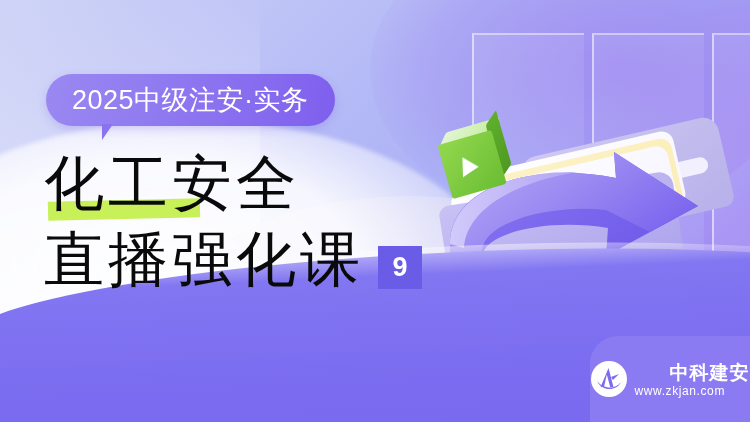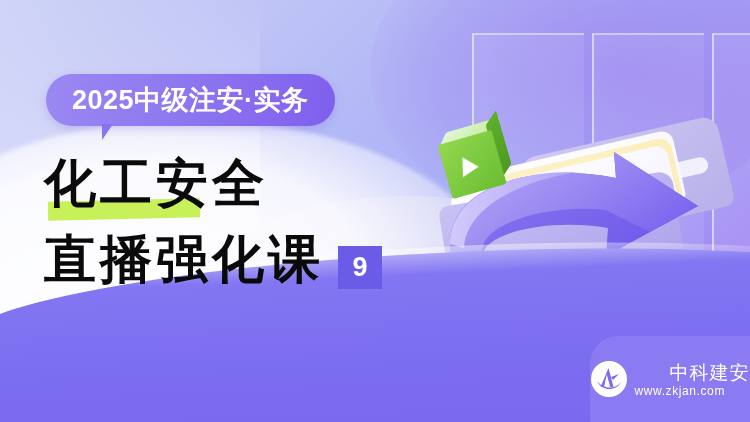--- a/index.html
+++ b/index.html
@@ -66,37 +66,36 @@
   .pill-wrap{position:absolute;left:46px;top:74px;}
   .pill{
     position:relative;
     display:inline-flex;align-items:center;justify-content:center;
     height:52px;padding:0 26px;
     border-radius:26px;
     background:linear-gradient(100deg,#9a88f2 0%,#8f79f0 42%,#7f5fee 100%);
     color:#ffffff;font-size:27px;letter-spacing:.5px;
     white-space:nowrap;
     box-shadow:0 3px 10px rgba(110,80,220,.22);
-    font-weight:bold;
   }
   .pill-tail{
     position:absolute;left:56px;top:50px;
     width:0;height:0;
     border-left:11px solid #8a72f0;
     border-right:11px solid transparent;
     border-bottom:16px solid transparent;
   }
 
   
   .headline{position:absolute;left:44px;top:146px;}
   .hl-line{position:relative;display:flex;align-items:flex-end;}
   .hl-text{
     font-family:"Liberation Serif","DejaVu Serif",serif;
-    font-weight:bold;
-    font-size:52px;line-height:76px;
+    font-weight:normal;
+    font-size:60px;line-height:76px;
     color:#0a0a0a;letter-spacing:4px;
     white-space:nowrap;
     position:relative;z-index:2;
   }
   .hl-line2{}
   .highlight{
     position:absolute;left:4px;top:54px;
     width:152px;height:19px;
     background:#c8f059;
     transform:rotate(-1.4deg);
@@ -180,21 +179,21 @@
     display:flex;align-items:center;justify-content:center;
     gap:8px;
   }
   .logo-mark{
     width:36px;height:36px;border-radius:50%;
     background:#ffffff;position:relative;flex:none;
     display:flex;align-items:center;justify-content:center;
   }
   .logo-texts{display:flex;flex-direction:column;align-items:flex-start;gap:2px;}
   .logo-name{
-    color:#ffffff;font-size:19px;font-weight:normal;letter-spacing:1px;
+    color:#ffffff;font-size:19px;font-weight:bold;letter-spacing:1px;
     line-height:21px;white-space:nowrap;padding-left:35px;
   }
   .logo-url{
     color:#ffffff;font-size:12px;letter-spacing:.6px;
     line-height:12px;white-space:nowrap;
   }
 </style>
 </head>
 <body>
 

